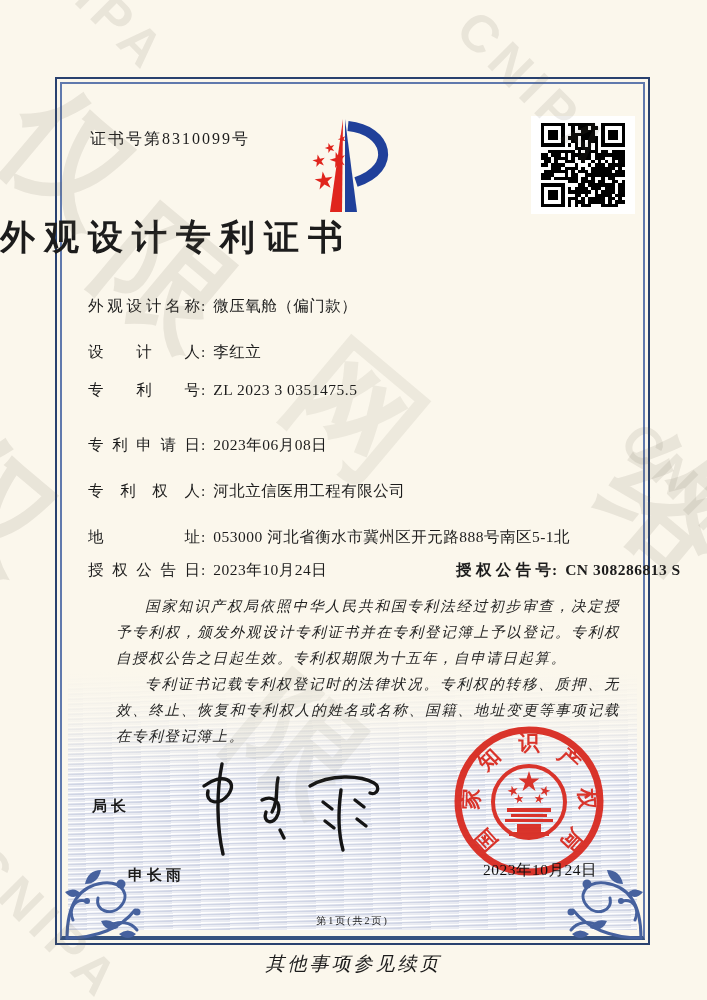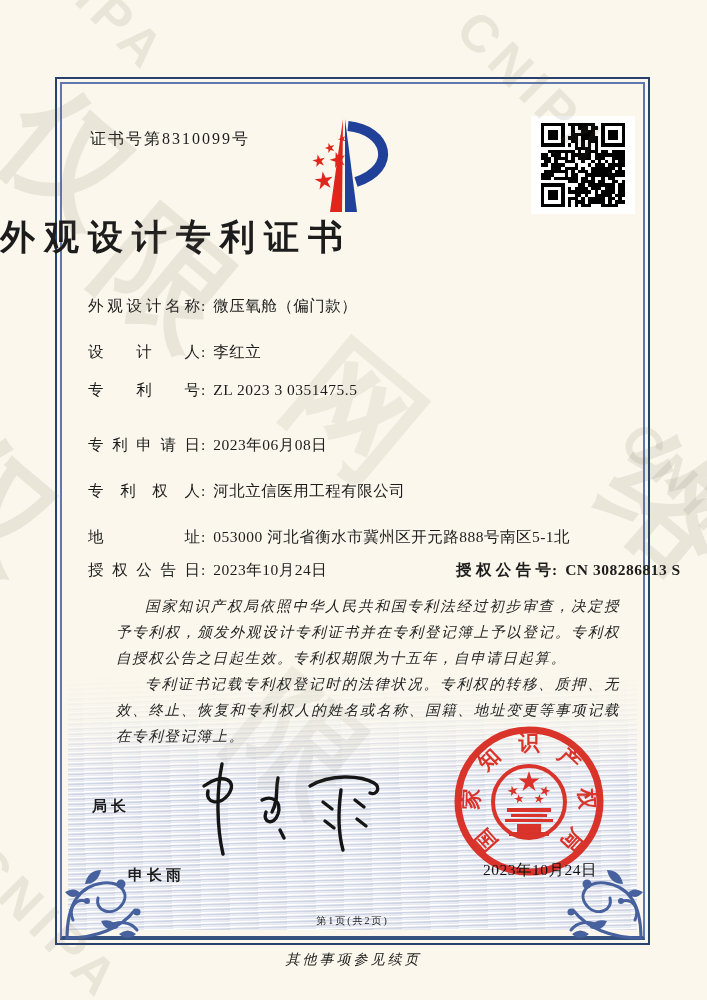--- a/index.html
+++ b/index.html
@@ -95,21 +95,21 @@
     text-align:center; font-size:15.5px; letter-spacing:.5px; color:#101010;
   }
 
   
   .page-info {
     position:absolute; left:55px; width:595px; top:914px; z-index:5;
     text-align:center; font-size:10px; letter-spacing:2px;
   }
   .cont-note {
     position:absolute; left:0; right:0; top:951px; z-index:5;
-    text-align:center; font-size:14px; letter-spacing:3px; font-style:italic;
+    text-align:center; font-size:19px; letter-spacing:3px; font-style:italic;
   }
 
   
   .wm-layer { position:absolute; inset:0; z-index:20; pointer-events:none; }
   .wm { position:absolute; color:rgba(104,98,82,.12); }
   .wm-cn {
     font-family:"Liberation Sans","DejaVu Sans",sans-serif;
     font-weight:700; font-size:52px; letter-spacing:7px;
   }
   .wm-ch { font-size:126px; font-weight:700; }

